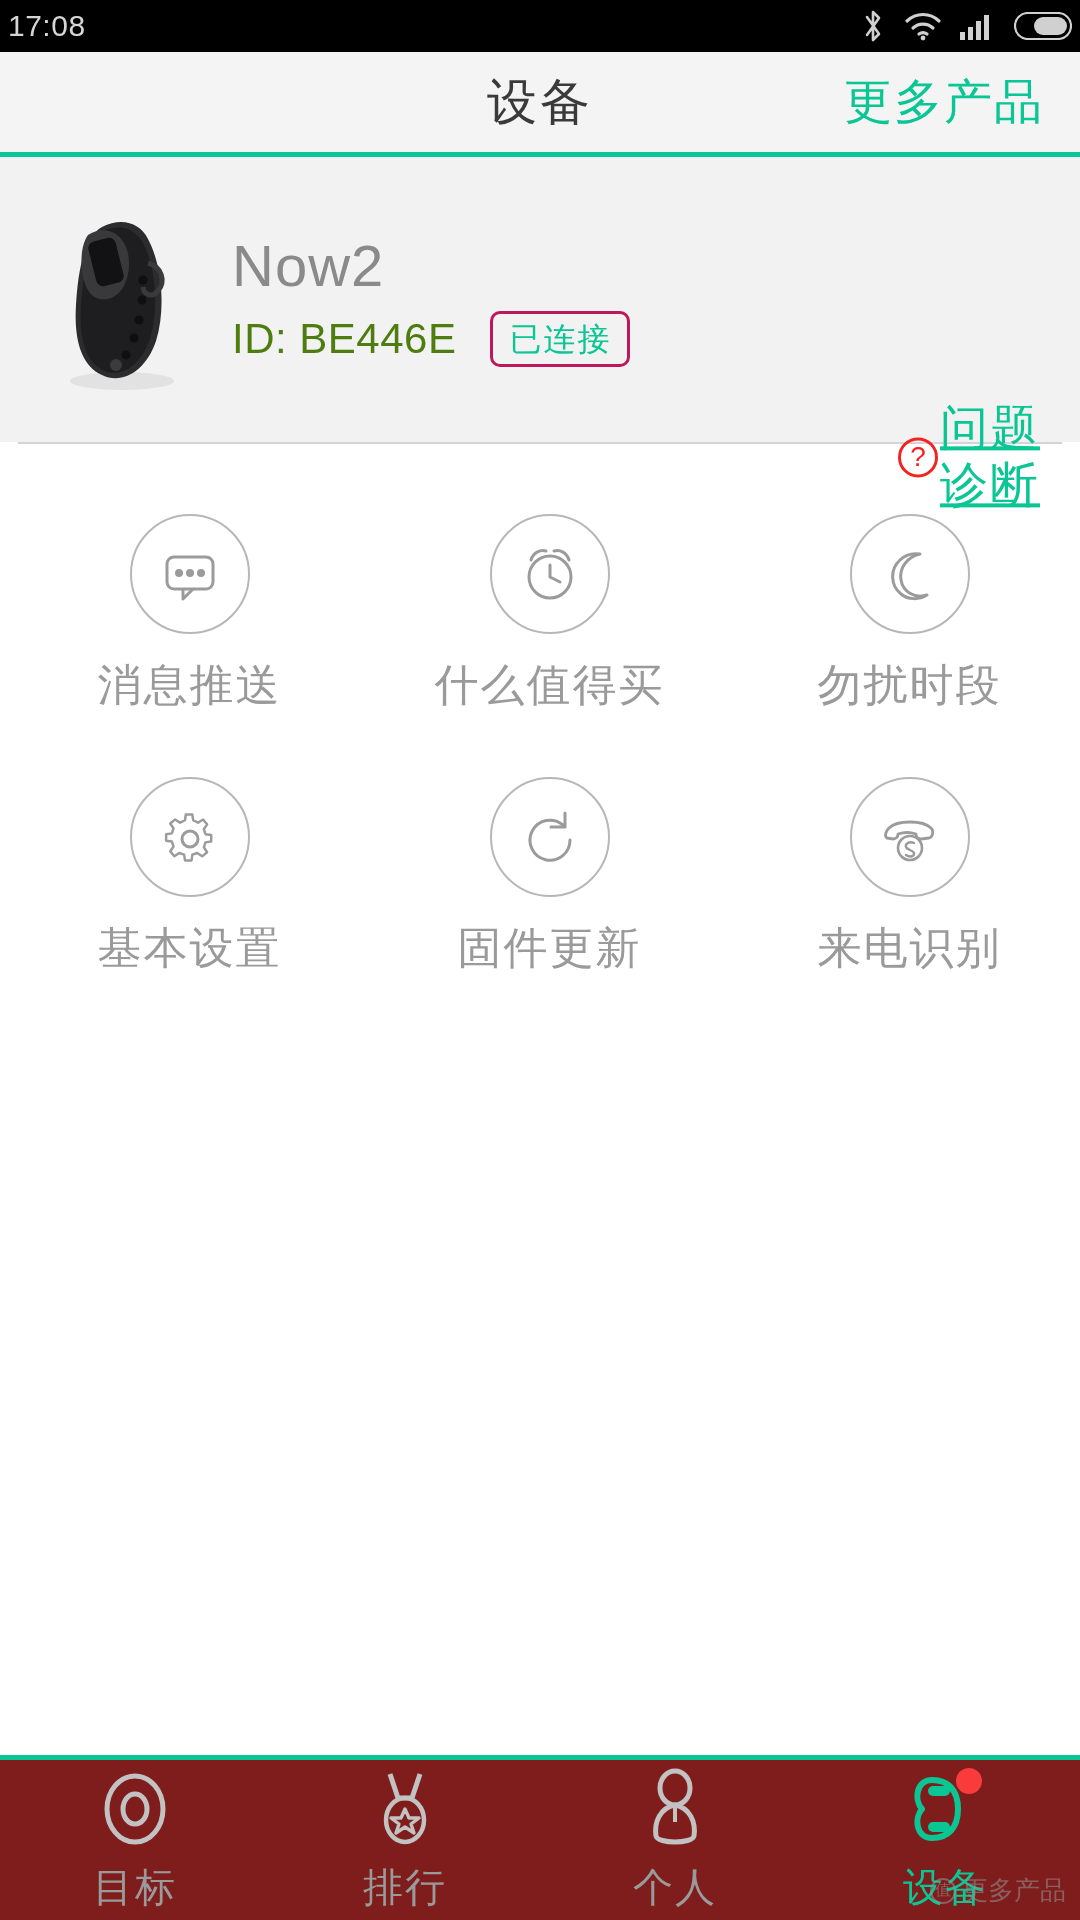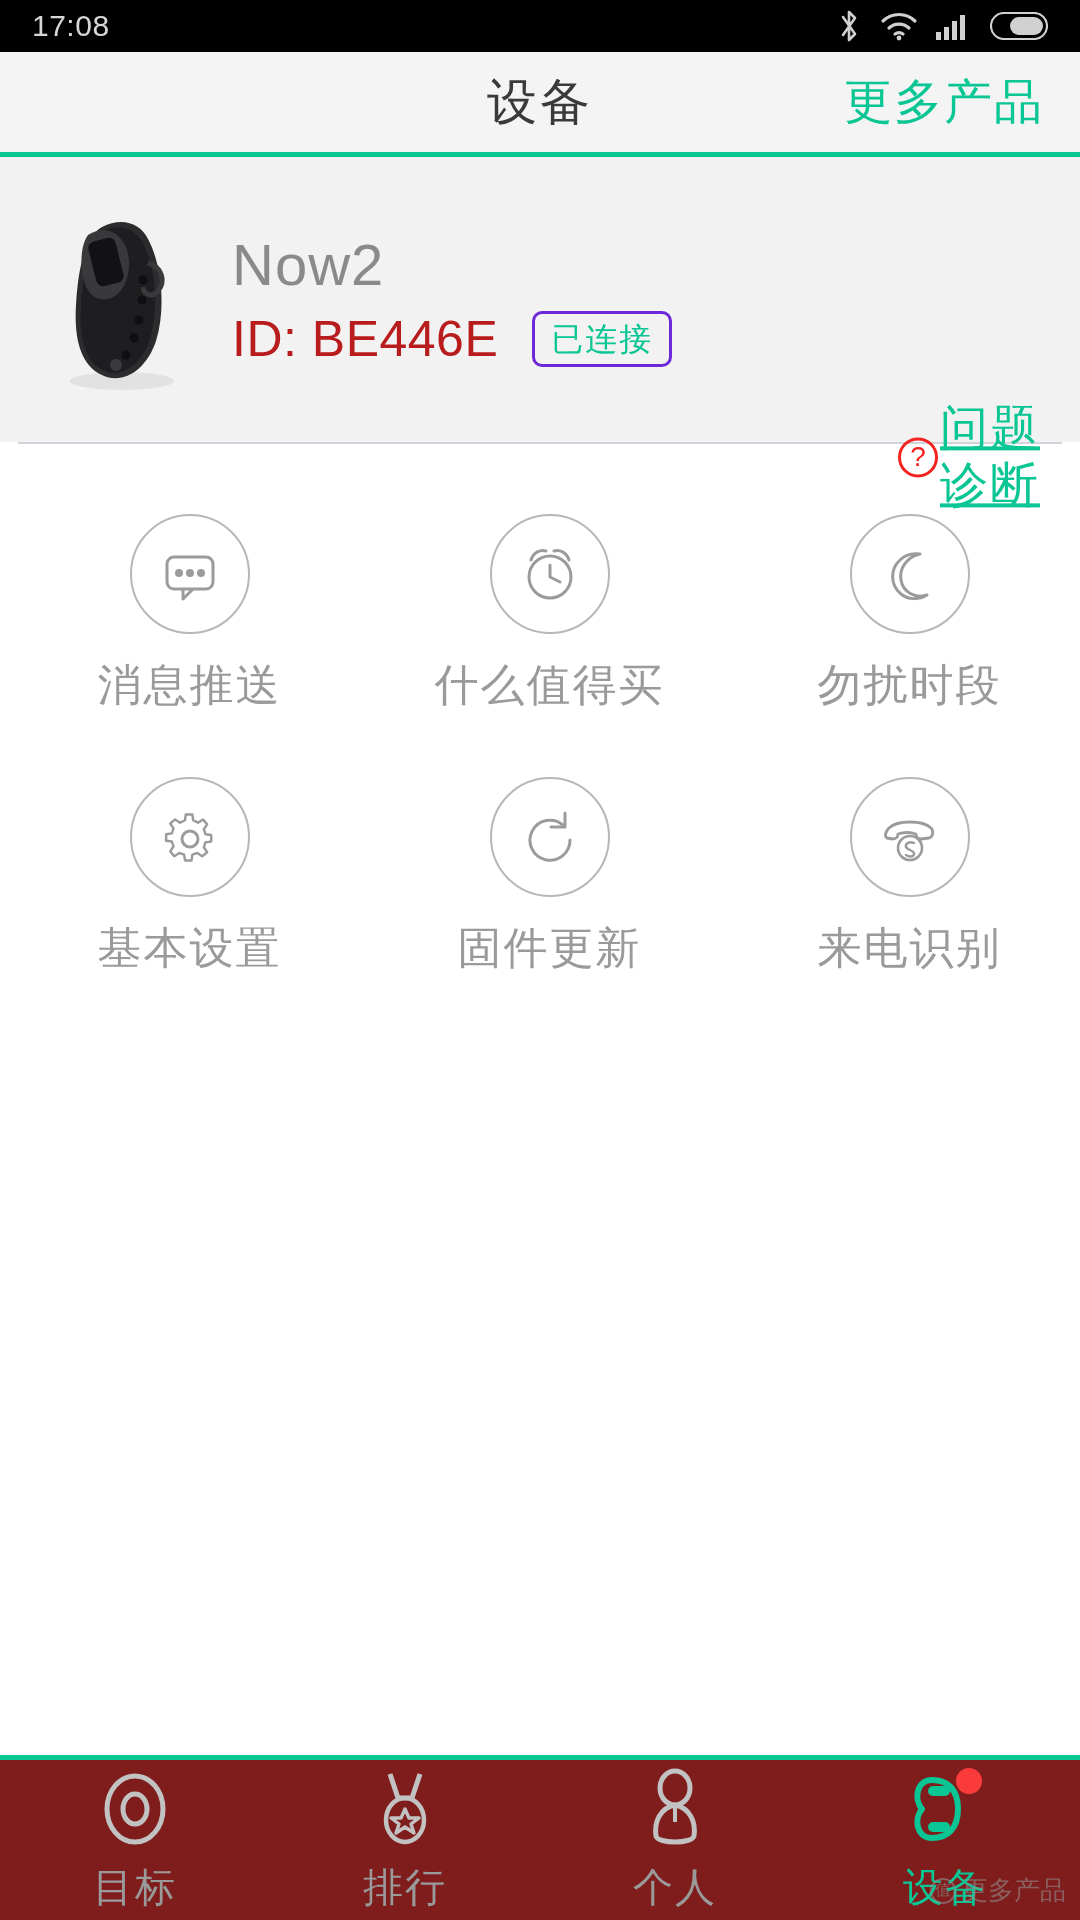--- a/index.html
+++ b/index.html
@@ -13,21 +13,21 @@
     position:relative;
     width:1080px; height:1920px;
     display:flex; flex-direction:column;
     background:#ffffff;
   }
 
   
   .statusbar {
     height:52px; background:#000000;
     display:flex; align-items:center;
-    padding:0 32px;
+    padding:0 8px;
     flex:0 0 auto;
   }
   .status-time {
     color:#d6d6d6; font-size:30px; letter-spacing:0.5px;
   }
   .status-icons {
     margin-left:auto; display:flex; align-items:center; gap:18px;
   }
   .si { display:block; }
 
@@ -57,24 +57,24 @@
   .band-img { width:150px; height:190px; flex:0 0 auto; margin-left:20px; }
   .device-info {
     margin-left:38px; display:flex; flex-direction:column;
     justify-content:space-between; gap:12px;
   }
   .device-name {
     font-size:58px; color:#8a8a8a; font-weight:400; letter-spacing:1px;
   }
   .device-idrow { display:flex; align-items:center; gap:34px; }
   .device-id {
-    font-size:50px; color:#b91c1c; letter-spacing:0.5px;
+    font-size:42px; color:#4d7c0f; letter-spacing:0.5px;
   }
   .badge-connected {
-    border:3px solid #6d28d9; border-radius:10px;
+    border:3px solid #be185d; border-radius:10px;
     color:#0ac694; font-size:32px;
     padding:9px 16px; line-height:1; letter-spacing:2px;
     white-space:nowrap;
   }
   .diagnose {
     position:absolute; right:40px; top:300px;
     transform:translateY(-50%);
     display:flex; align-items:center;
   }
   .q-icon {

